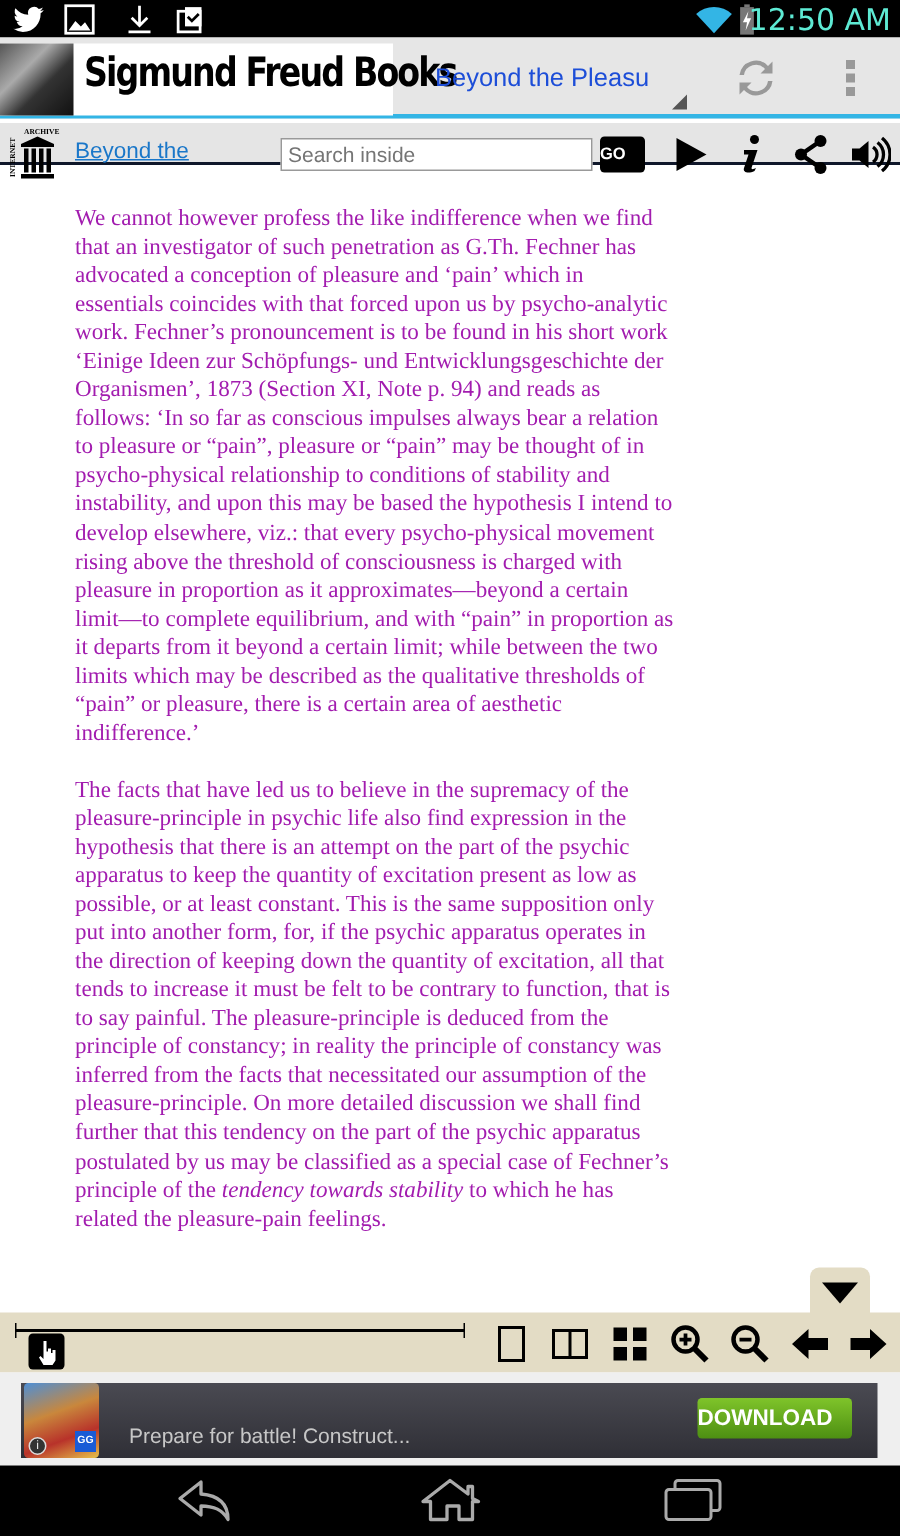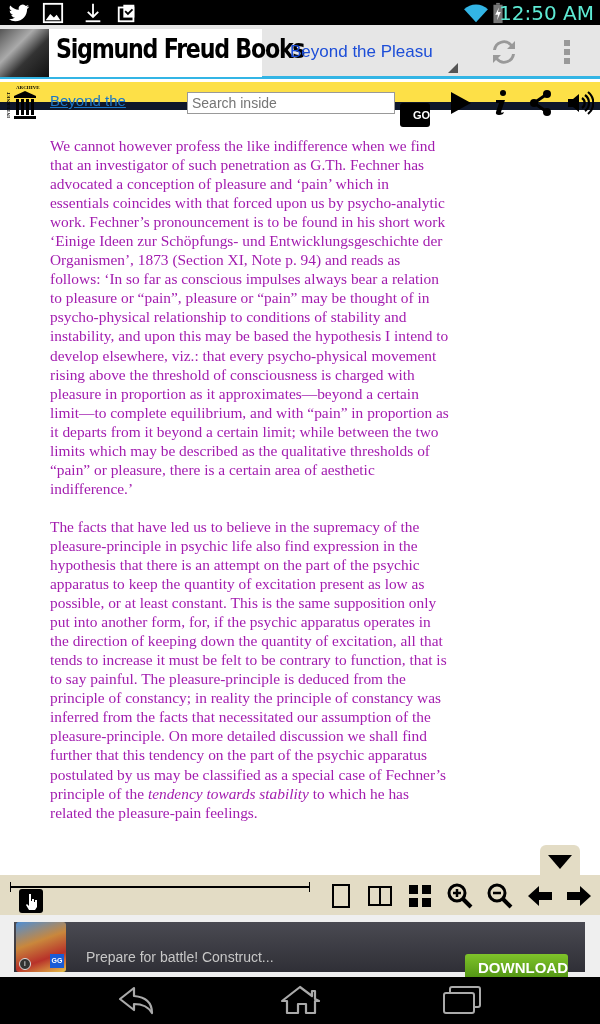--- a/index.html
+++ b/index.html
@@ -15,25 +15,25 @@
   .ab-back { position: absolute; left: 3px; top: 15px; color: #888; font-size: 18px; }
   .logo { position: absolute; left: 0; top: 4px; width: 262px; height: 48px; background: #fff; }
   .logo-photo { position: absolute; left: 0; top: 0; width: 49px; height: 48px; background: linear-gradient(135deg, #555 0%, #aaa 35%, #333 60%, #111 100%); }
   .logo-text { position: absolute; left: 56px; top: 4px; font-family: "DejaVu Sans", sans-serif; font-weight: bold; font-size: 27px; color: #000; letter-spacing: -1.5px; transform: scaleX(0.82); transform-origin: left; white-space: nowrap; }
   .ab-spinner { position: absolute; left: 290px; top: 17px; font-size: 17px; color: #1d4ed8; white-space: nowrap; width: 150px; overflow: hidden; }
   .ab-spinner-tri { position: absolute; left: 448px; top: 38px; width: 0; height: 0; border-left: 10px solid transparent; border-bottom: 10px solid #555; }
   .ab-refresh { position: absolute; left: 490px; top: 13px; width: 28px; height: 28px; }
   .ab-overflow { position: absolute; left: 563px; top: 15px; width: 8px; height: 24px; }
 
   
-  .iabar { position: absolute; left: 0; top: 82px; width: 600px; height: 28px; background: #fde047; border-bottom: 8px solid #0f172a; }
+  .iabar { position: absolute; left: 0; top: 82px; width: 600px; height: 28px; background: #e5e5e5; border-bottom: 2px solid #0f172a; }
   .ia-logo { position: absolute; left: 6px; top: 2px; width: 38px; height: 36px; }
   .ia-title { position: absolute; left: 50px; top: 10px; font-size: 15px; color: #1a77c9; text-decoration: underline; }
   .ia-search { position: absolute; left: 187px; top: 10px; width: 208px; height: 22px; background: #fff; border: 1px solid #999; font-size: 14px; color: #aaa; padding: 2px 4px; font-family: "Liberation Sans", sans-serif; }
-  .go-btn { position: absolute; left: 400px; top: 9px; width: 30px; height: 24px; background: #000; color: #fff; border-radius: 3px; font-size: 11px; font-weight: bold; text-align: right; line-height: 24px; margin-top: 12px; }
+  .go-btn { position: absolute; left: 400px; top: 9px; width: 30px; height: 24px; background: #000; color: #fff; border-radius: 3px; font-size: 11px; font-weight: bold; text-align: left; line-height: 24px; }
   .ia-icon { position: absolute; top: 7px; width: 28px; height: 28px; }
 
   
   .content { position: absolute; left: 50px; top: 136px; width: 400px; font-family: "Liberation Serif", serif; font-size: 15.4px; line-height: 19.05px; color: #a21caf; }
   .content p { margin-bottom: 19px; white-space: normal; }
   .content em { }
 
   
   .collapse-tab { position: absolute; left: 540px; top: 845px; width: 40px; height: 35px; background: #e3dcc5; border-radius: 6px 6px 0 0; }
   .collapse-tri { position: absolute; left: 8px; top: 10px; width: 0; height: 0; border-left: 12px solid transparent; border-right: 12px solid transparent; border-top: 14px solid #000; }
@@ -45,21 +45,21 @@
   .nav-icon { position: absolute; top: 8px; width: 26px; height: 26px; }
 
   .ad-strip { position: absolute; left: 0; top: 915px; width: 600px; height: 62px; background: #efefef; }
   .ad { position: absolute; left: 14px; top: 7px; width: 571px; height: 50px; background: linear-gradient(to bottom, #4a4a52, #2f2f36); }
   .ad-icon { position: absolute; left: 2px; top: 0px; width: 50px; height: 50px; background: linear-gradient(160deg, #4e8fd6 0%, #c9873c 40%, #b8322a 70%, #e6c24a 100%); border-radius: 3px; }
   .ad-gg { position: absolute; right: 2px; bottom: 4px; width: 14px; height: 14px; background: #1a5bd6; color: #fff; font-size: 7px; font-weight: bold; text-align: center; line-height: 14px; }
   .ad-info { position: absolute; left: 3px; bottom: 2px; width: 12px; height: 12px; border: 1px solid #ddd; border-radius: 50%; background: #333; color: #eee; font-size: 8px; text-align: center; line-height: 10px; }
   .ad-title { position: absolute; left: 72px; top: 3px; color: #fff; font-size: 16px; white-space: nowrap; }
   .ad-stars { color: #f5a623; font-size: 13px; letter-spacing: -1px; margin-left: 3px; }
   .ad-sub { position: absolute; left: 72px; top: 27px; color: #c7c7c7; font-size: 14px; white-space: nowrap; }
-  .ad-btn { position: absolute; left: 451px; top: 10px; width: 103px; height: 27px; background: linear-gradient(to bottom, #7fc42a, #4d8f12); border-radius: 3px; color: #fff; font-size: 15px; font-weight: bold; text-align: right; line-height: 27px; margin-top: 22px; }
+  .ad-btn { position: absolute; left: 451px; top: 10px; width: 103px; height: 27px; background: linear-gradient(to bottom, #7fc42a, #4d8f12); border-radius: 3px; color: #fff; font-size: 15px; font-weight: bold; text-align: left; line-height: 27px; }
 
   .sysnav { position: absolute; left: 0; top: 977px; width: 600px; height: 47px; background: #000; }
   .sysnav-icon { position: absolute; top: 8px; width: 44px; height: 30px; }
 </style>
 </head>
 <body>
 
 <div class="statusbar">
   <svg class="sb-icon" style="left:8px" viewBox="0 0 24 24">
       <path fill="#fff" d="M23 5c-.8.4-1.7.6-2.6.7.9-.6 1.6-1.4 2-2.5-.9.5-1.9.9-2.9 1.1A4.5 4.5 0 0 0 11.8 8.5 12.8 12.8 0 0 1 2.5 3.8a4.5 4.5 0 0 0 1.4 6 4.4 4.4 0 0 1-2-.6 4.5 4.5 0 0 0 3.6 4.5 4.5 4.5 0 0 1-2 .1 4.5 4.5 0 0 0 4.2 3.1A9 9 0 0 1 1 18.8 12.8 12.8 0 0 0 7.9 21c8.3 0 12.9-6.9 12.9-12.9v-.6c.9-.6 1.6-1.4 2.2-2.3z"></path>

